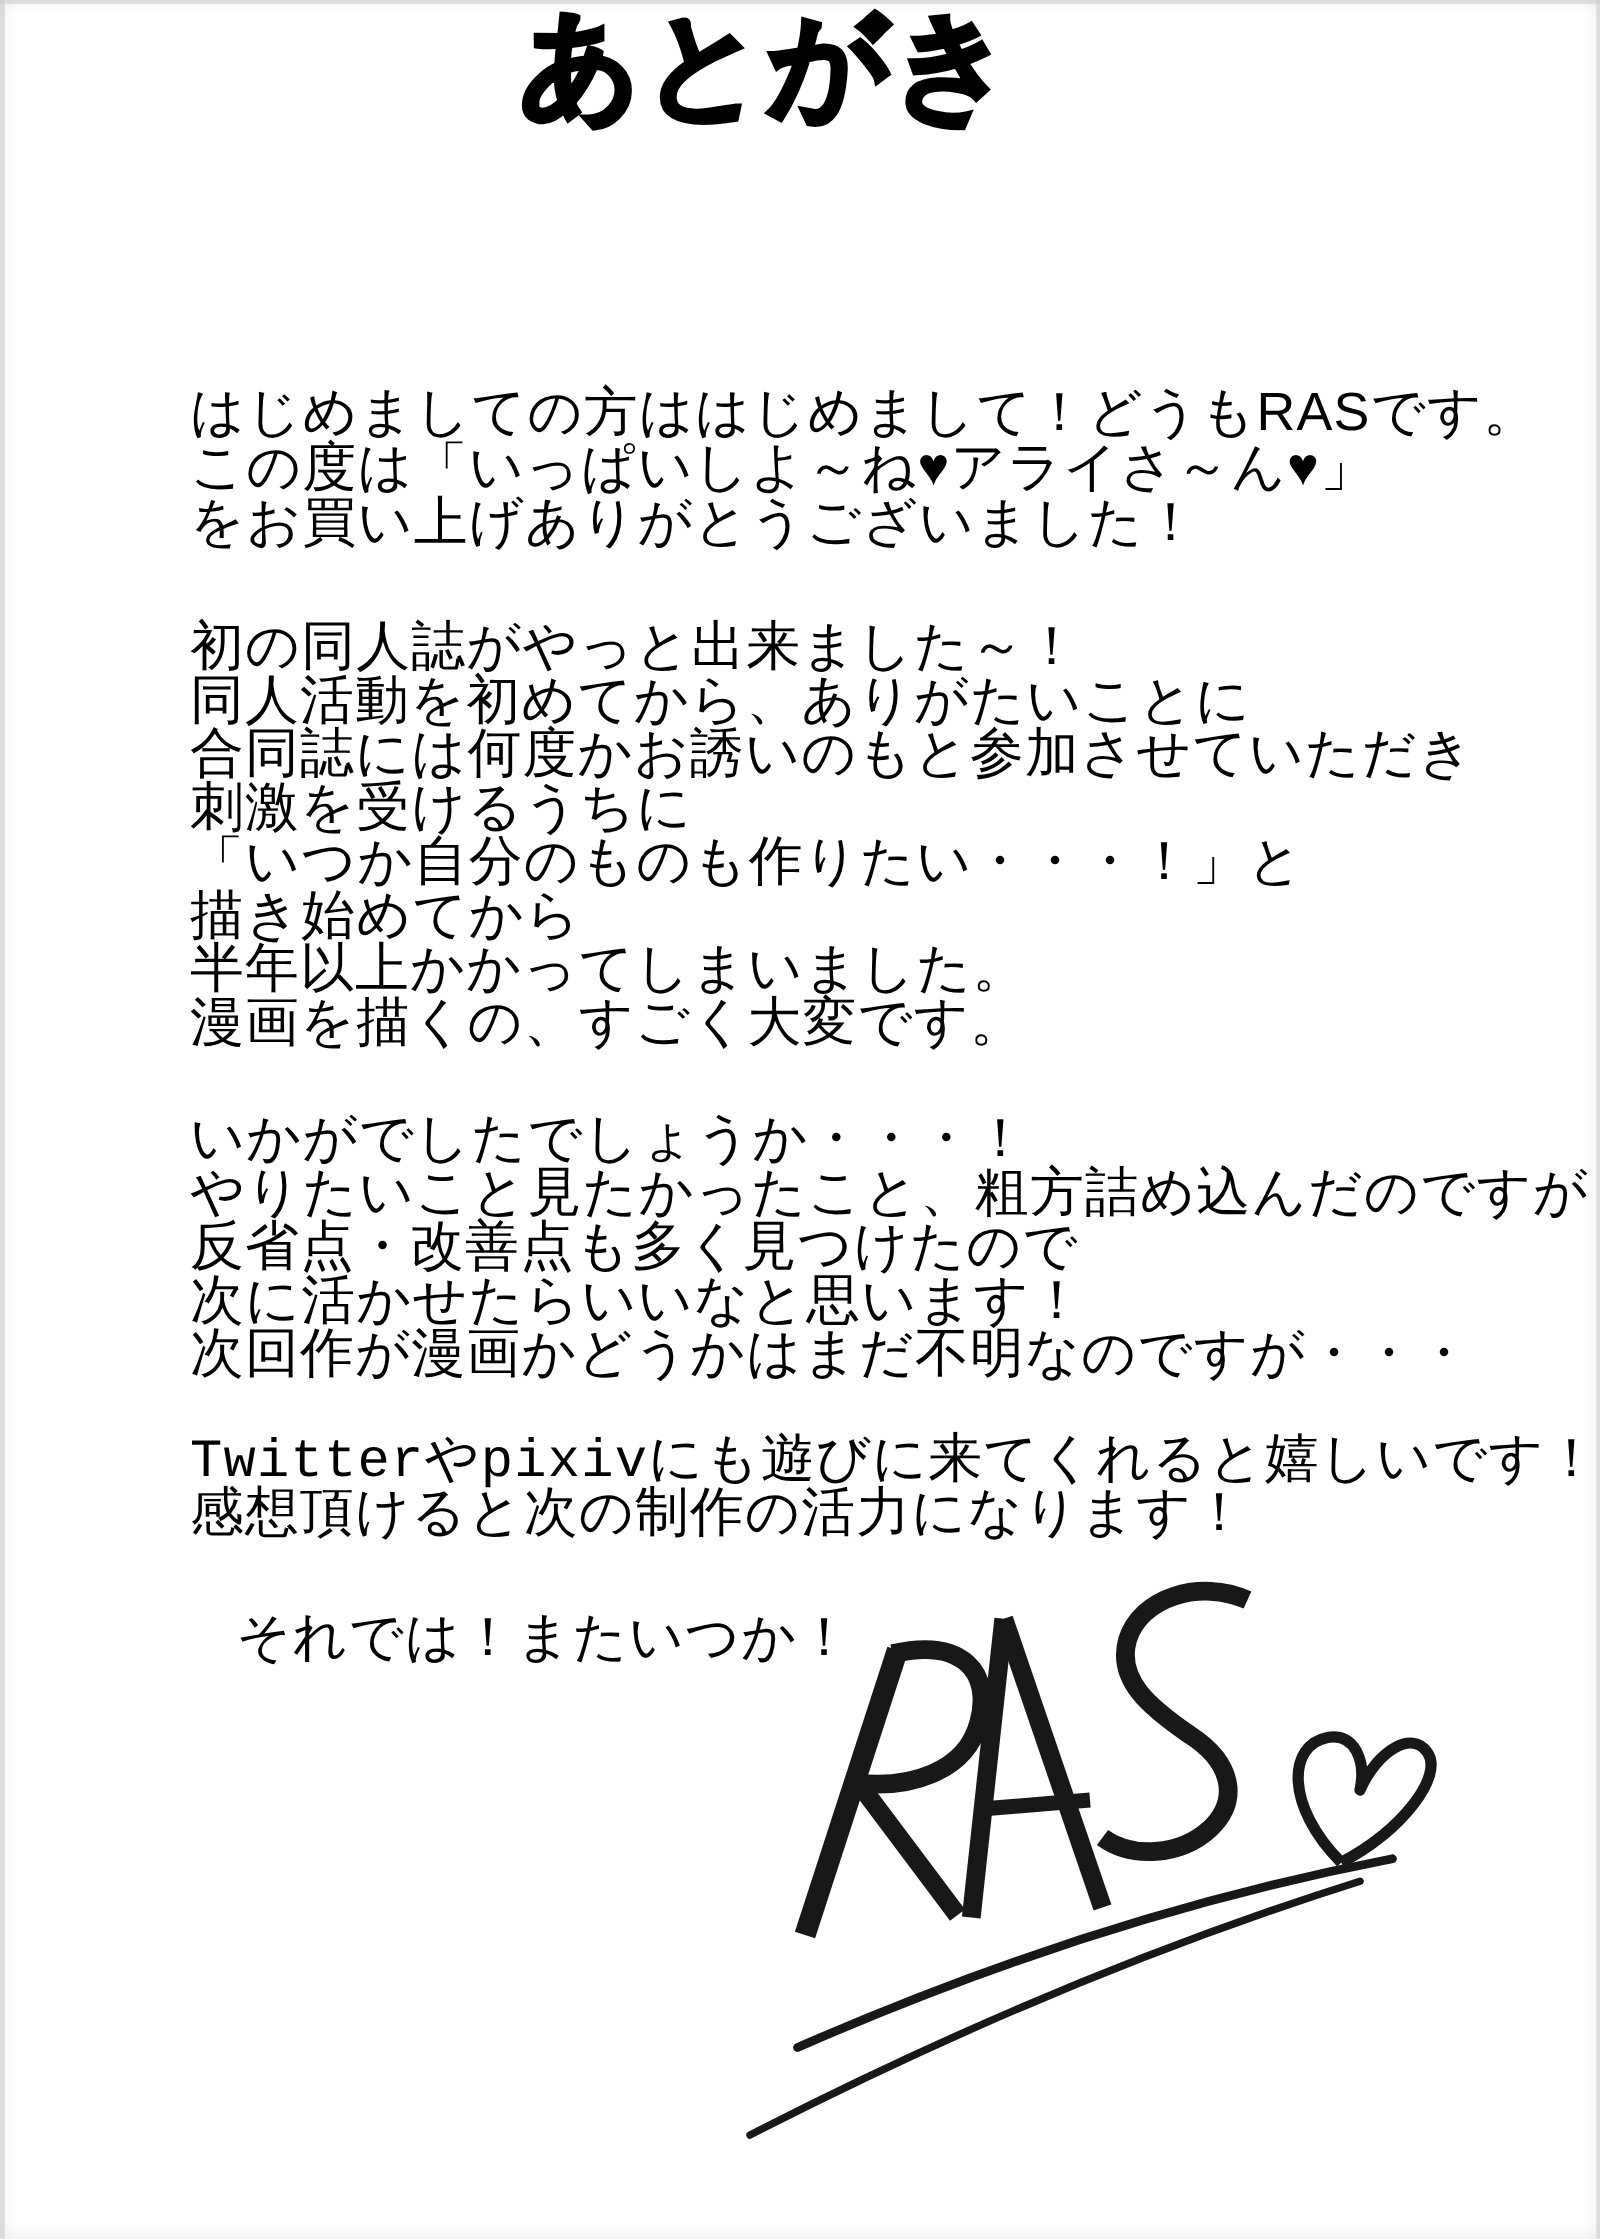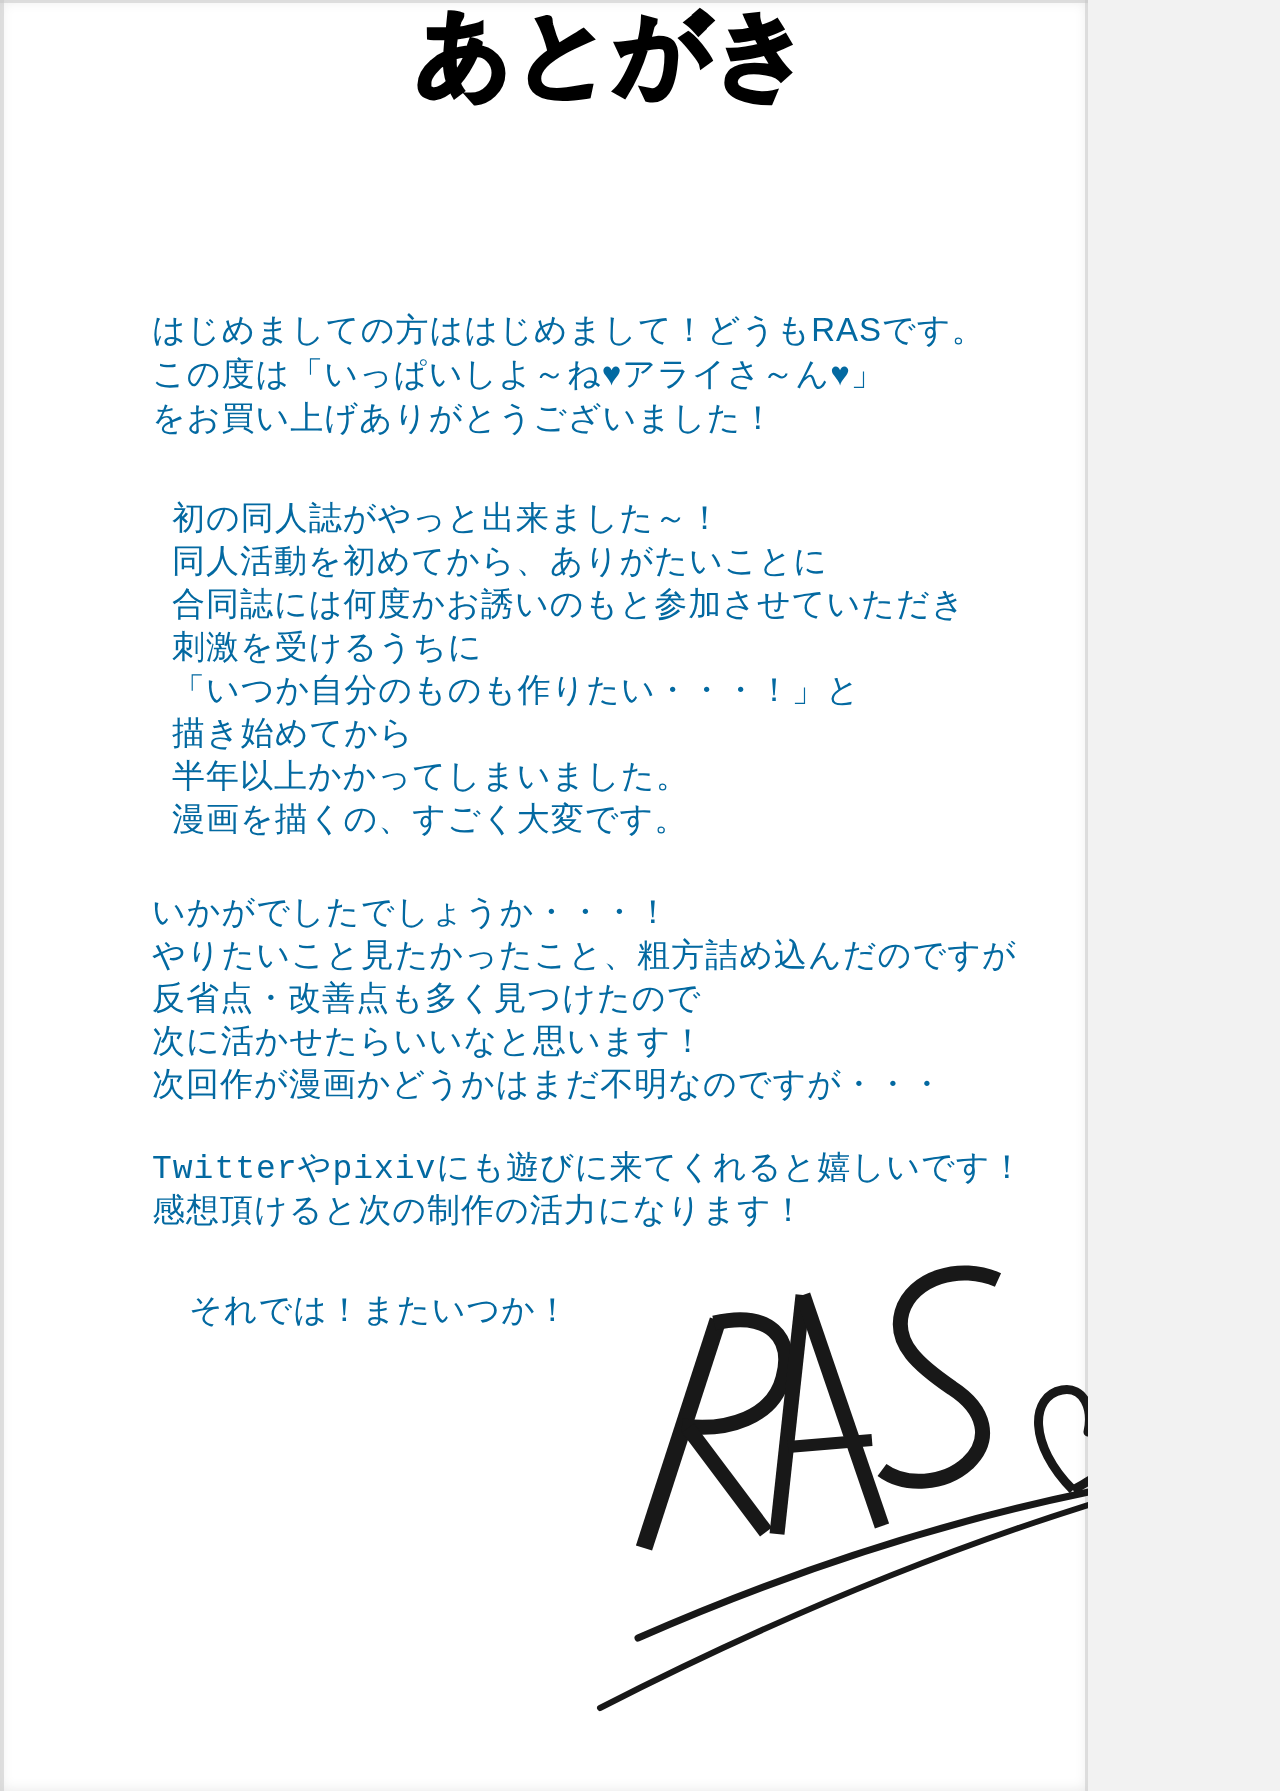--- a/index.html
+++ b/index.html
@@ -3,21 +3,21 @@
 <meta charset="utf-8">
 <style>
   html,body{margin:0;padding:0;}
   body{
     width:1280px;height:1791px;
     background:#f2f2f2;
     font-family:"Liberation Sans", sans-serif;
   }
   .page{
     position:relative;
-    width:1088px;height:1791px;
+    width:1280px;height:1791px;
     background:#ffffff;
     overflow:hidden;
     box-shadow:inset 0 0 14px rgba(0,0,0,0.10);
   }
   .edge{position:absolute;background:#c9c9c9;opacity:.55;}
   .edge.left{left:0;top:0;width:4px;height:100%;}
   .edge.right{right:0;top:0;width:3px;height:100%;}
   .edge.top{left:0;top:0;width:100%;height:3px;}
 
   .title{
@@ -29,28 +29,28 @@
     line-height:105px;
     font-weight:bold;
     color:#000;
     letter-spacing:2px;
     -webkit-text-stroke:4px #000;
   }
 
   .para{
     position:absolute;
     left:152px;
-    color:#0369a1;
-    font-size:33px;
+    color:#000000;
+    font-size:43px;
     letter-spacing:1px;
     white-space:nowrap;
   }
   .para .line{height:var(--lh);line-height:var(--lh);}
   .p1{top:308px;--lh:44px;}
-  .p2{top:496px;margin-left:20px;--lh:43px;}
+  .p2{top:496px;--lh:43px;}
   .p3{top:890px;--lh:43px;}
   .p4{top:1148px;font-family:Liberation Mono, monospace;--lh:43px;}
   .p5{top:1288px;margin-left:37px;--lh:44px;}
 
   .signature{
     position:absolute;
     left:540px; top:1260px;
     width:620px; height:480px;
   }
   .signature svg{display:block;width:100%;height:100%;}

